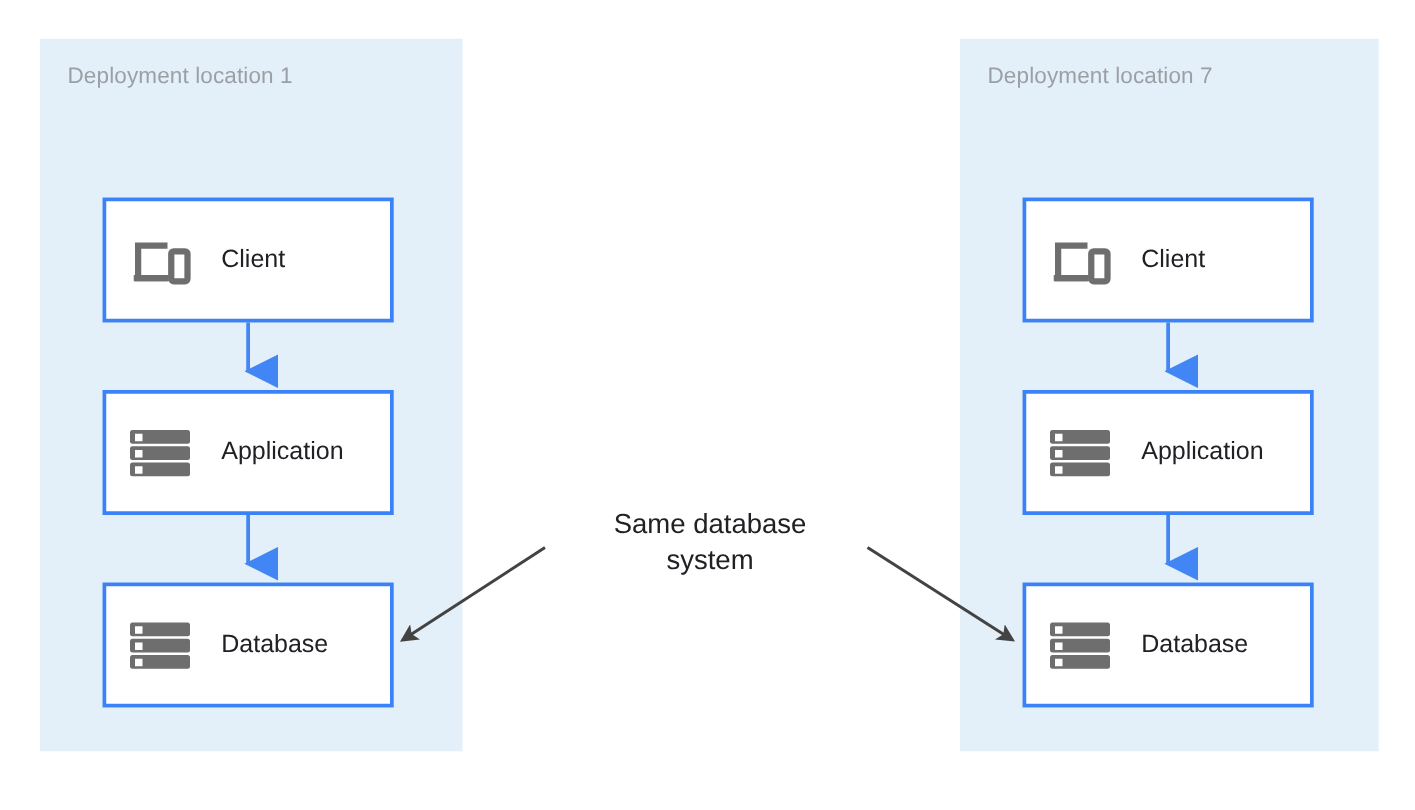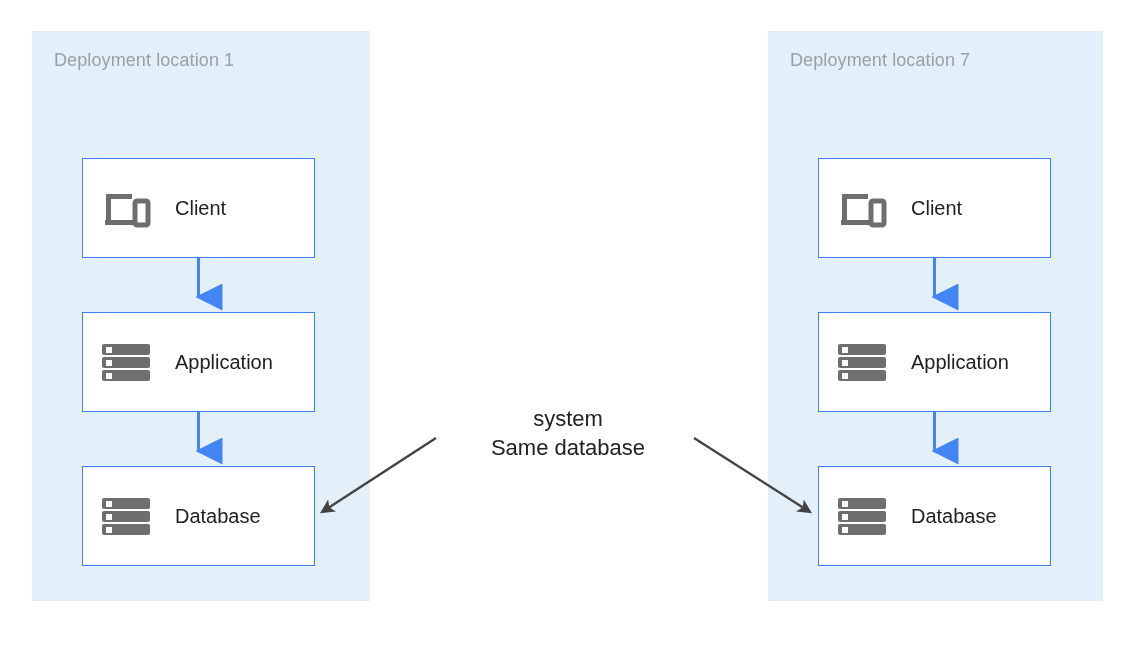--- a/index.html
+++ b/index.html
@@ -38,21 +38,21 @@
     font-size: 18px;
     color: #9aa0a6;
     letter-spacing: 0.1px;
     white-space: nowrap;
   }
 
   
   .node {
     position: absolute;
     background: #ffffff;
-    border: 1px solid #3b82f6;
+    border: 3px solid #3b82f6;
     box-sizing: border-box;
     display: flex;
     align-items: center;
   }
   .node-icon {
     position: absolute;
     left: 17px;
     top: 50%;
     transform: translateY(-50%);
     width: 52px;
@@ -195,17 +195,17 @@
     <line x1="198.5" y1="412" x2="198.5" y2="451" stroke="#4285f4" stroke-width="3" marker-end="url(#blue-head)"></line>
 
     <line x1="934.5" y1="258" x2="934.5" y2="297" stroke="#4285f4" stroke-width="3" marker-end="url(#blue-head)"></line>
     <line x1="934.5" y1="412" x2="934.5" y2="451" stroke="#4285f4" stroke-width="3" marker-end="url(#blue-head)"></line>
 
     <line x1="436" y1="438" x2="322" y2="512" stroke="#434343" stroke-width="2.4" marker-end="url(#gray-head)"></line>
     <line x1="694" y1="438" x2="810" y2="512" stroke="#434343" stroke-width="2.4" marker-end="url(#gray-head)"></line>
   </svg>
 
   <div id="annotation-text">
+    <span>Same database</span>
     <span>system</span>
-    <span>Same database</span>
   </div>
 
 </div>
 
 </body></html>

